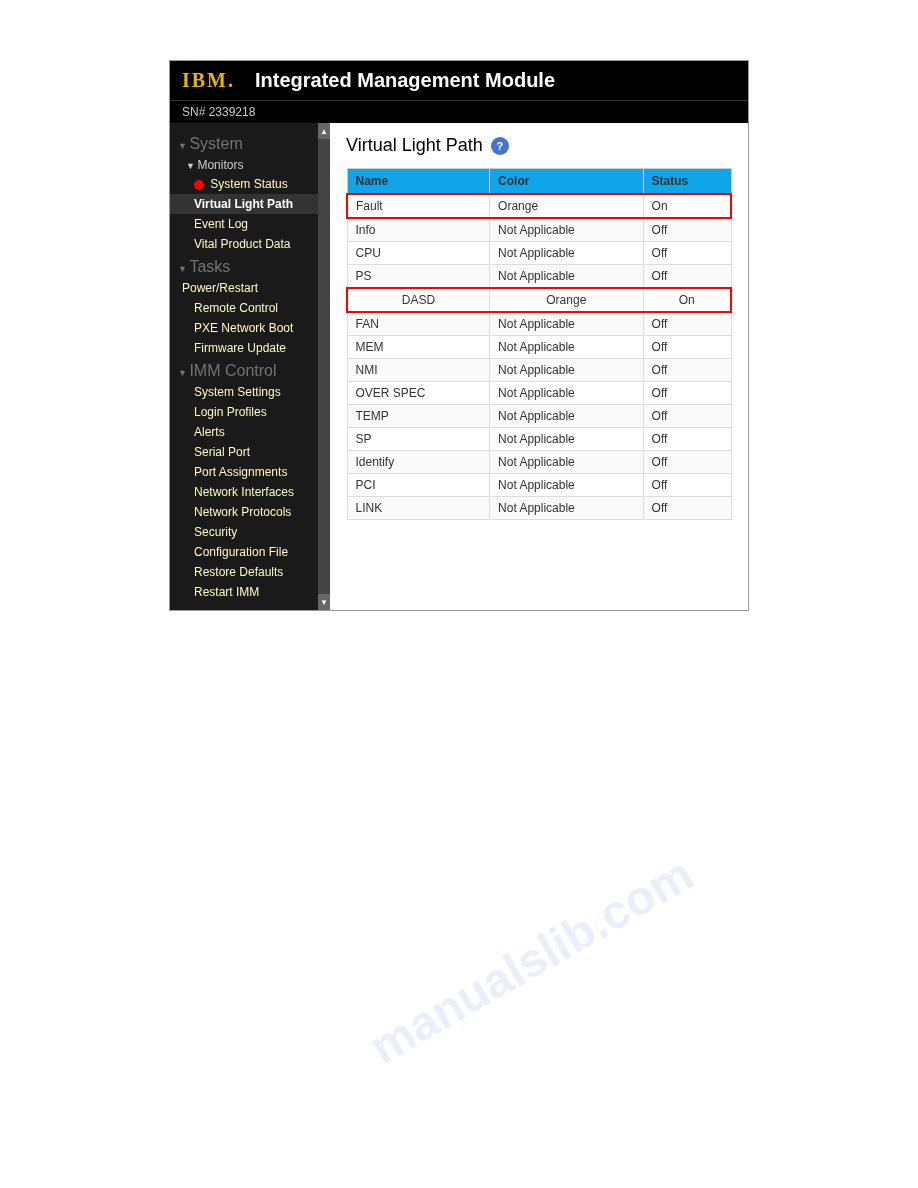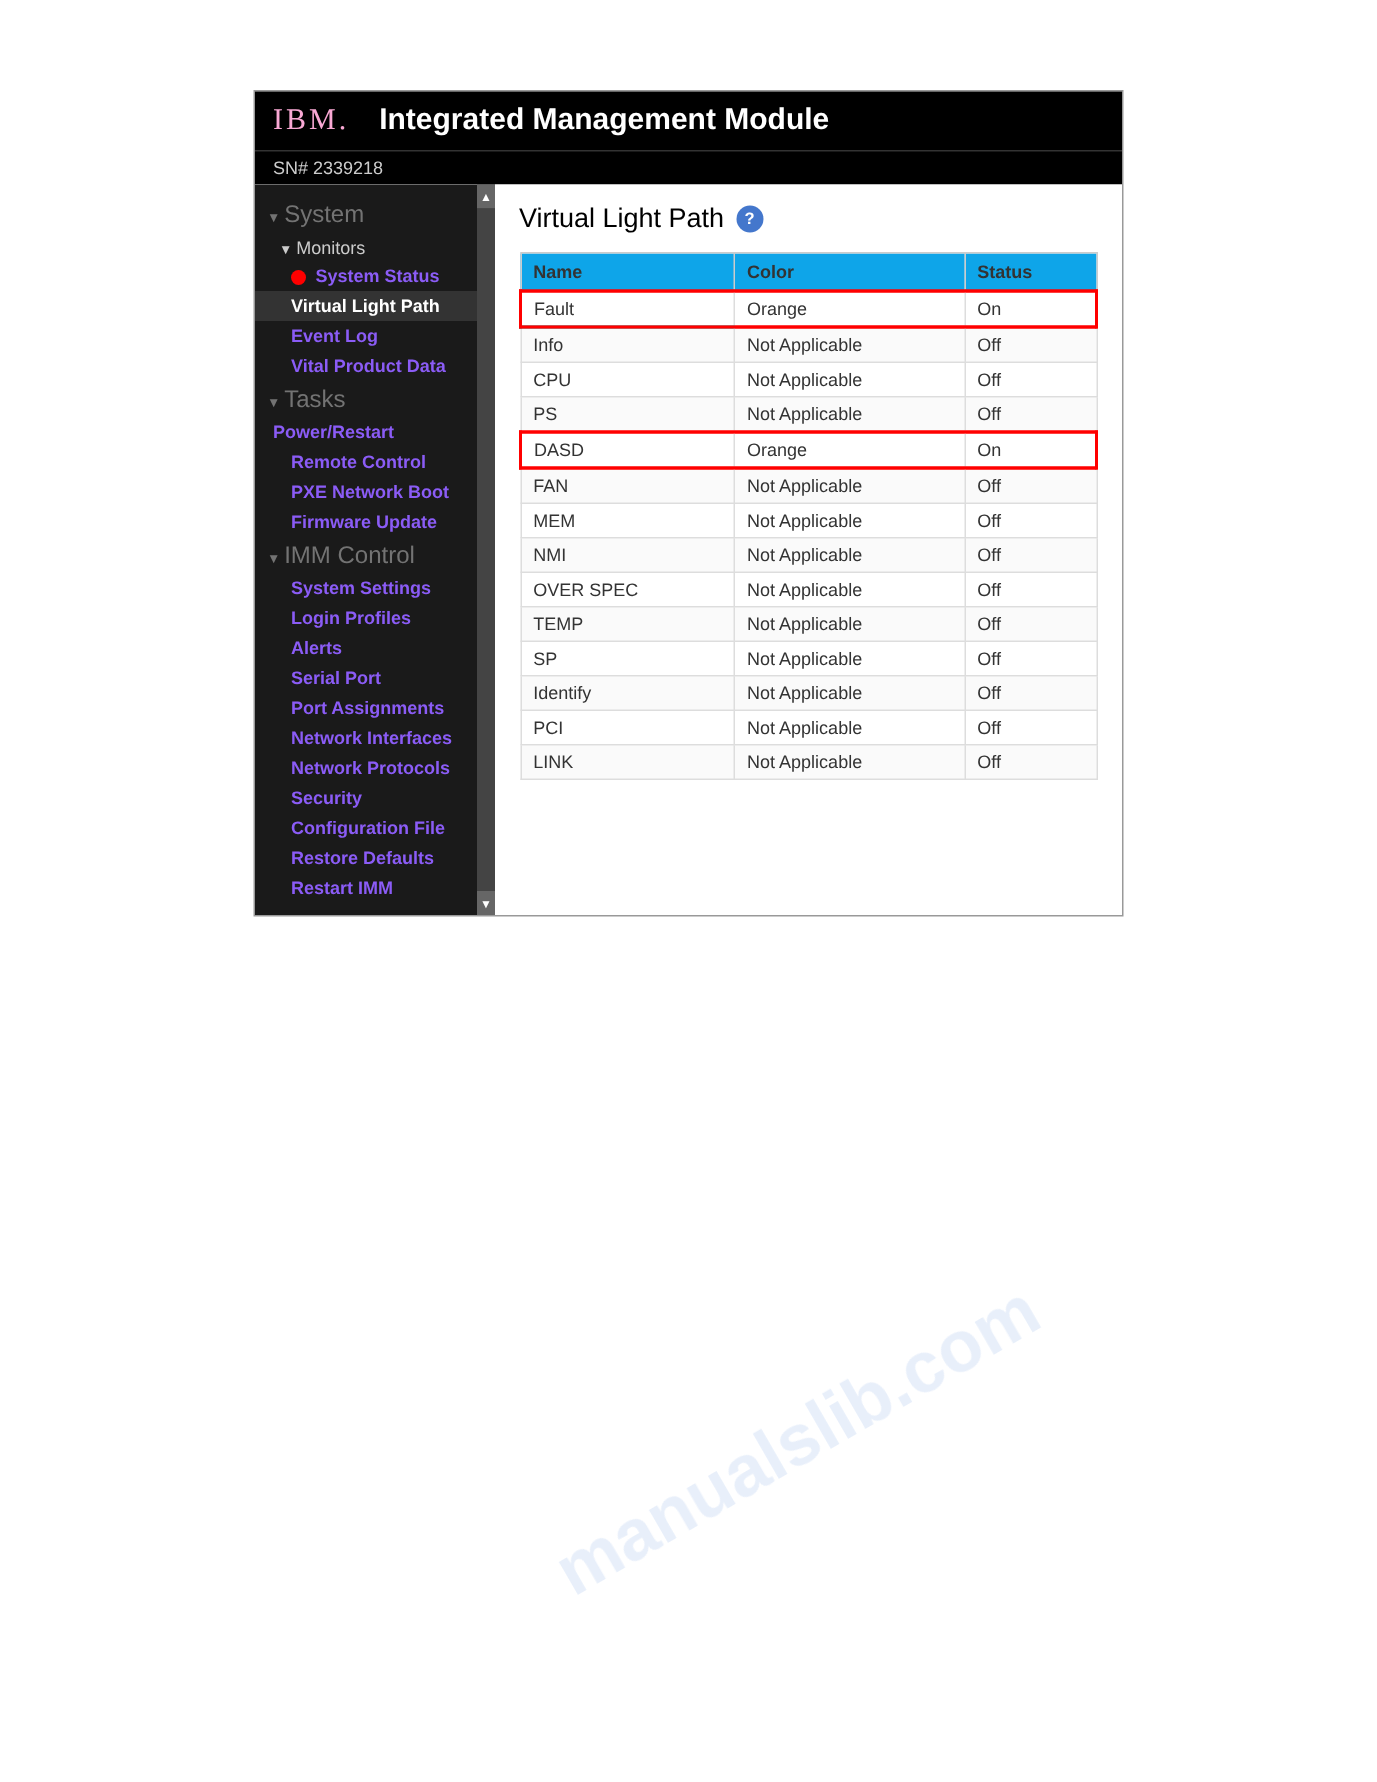--- a/index.html
+++ b/index.html
@@ -20,23 +20,23 @@
     }
     
     .header-bar {
       background: #000;
       color: #fff;
       display: flex;
       align-items: center;
       padding: 8px 12px;
     }
     .ibm-logo {
-      font-weight: normal;
+      font-weight: bold;
       font-size: 20px;
-      color: #f9a8d4;
+      color: #eab308;
       letter-spacing: 2px;
       margin-right: 20px;
       font-family: 'Times New Roman', serif;
     }
     .header-title {
       color: #fff;
       font-size: 20px;
       font-weight: bold;
       flex: 1;
     }
@@ -87,23 +87,22 @@
     }
     .scrollbar-track {
       flex: 1;
       width: 12px;
       background: #444;
     }
     .sidebar-item {
       padding: 3px 8px 3px 12px;
       cursor: pointer;
       font-size: 12px;
-      color: #8b5cf6;
+      color: #fef9c3;
       white-space: nowrap;
-      font-weight: bold;
     }
     .sidebar-item.highlighted {
       background: #333;
       font-weight: bold;
       color: #fff;
     }
     .sidebar-section {
       padding: 4px 8px 2px 8px;
       color: #737373;
       font-size: 16px;
@@ -310,21 +309,21 @@
             <tr>
               <td>CPU</td>
               <td>Not Applicable</td>
               <td>Off</td>
             </tr>
             <tr>
               <td>PS</td>
               <td>Not Applicable</td>
               <td>Off</td>
             </tr>
-            <tr style="outline: red solid 2px; outline-offset: -1px;">
+            <tr style="outline: red solid 2px; outline-offset: -1px; text-align: center;">
               <td style="border-top: 2px solid red; border-bottom: 2px solid red; border-left: 2px solid red;">DASD</td>
               <td style="border-top: 2px solid red; border-bottom: 2px solid red;">Orange</td>
               <td style="border-top: 2px solid red; border-bottom: 2px solid red; border-right: 2px solid red;">On</td>
             </tr>
             <tr>
               <td>FAN</td>
               <td>Not Applicable</td>
               <td>Off</td>
             </tr>
             <tr>

